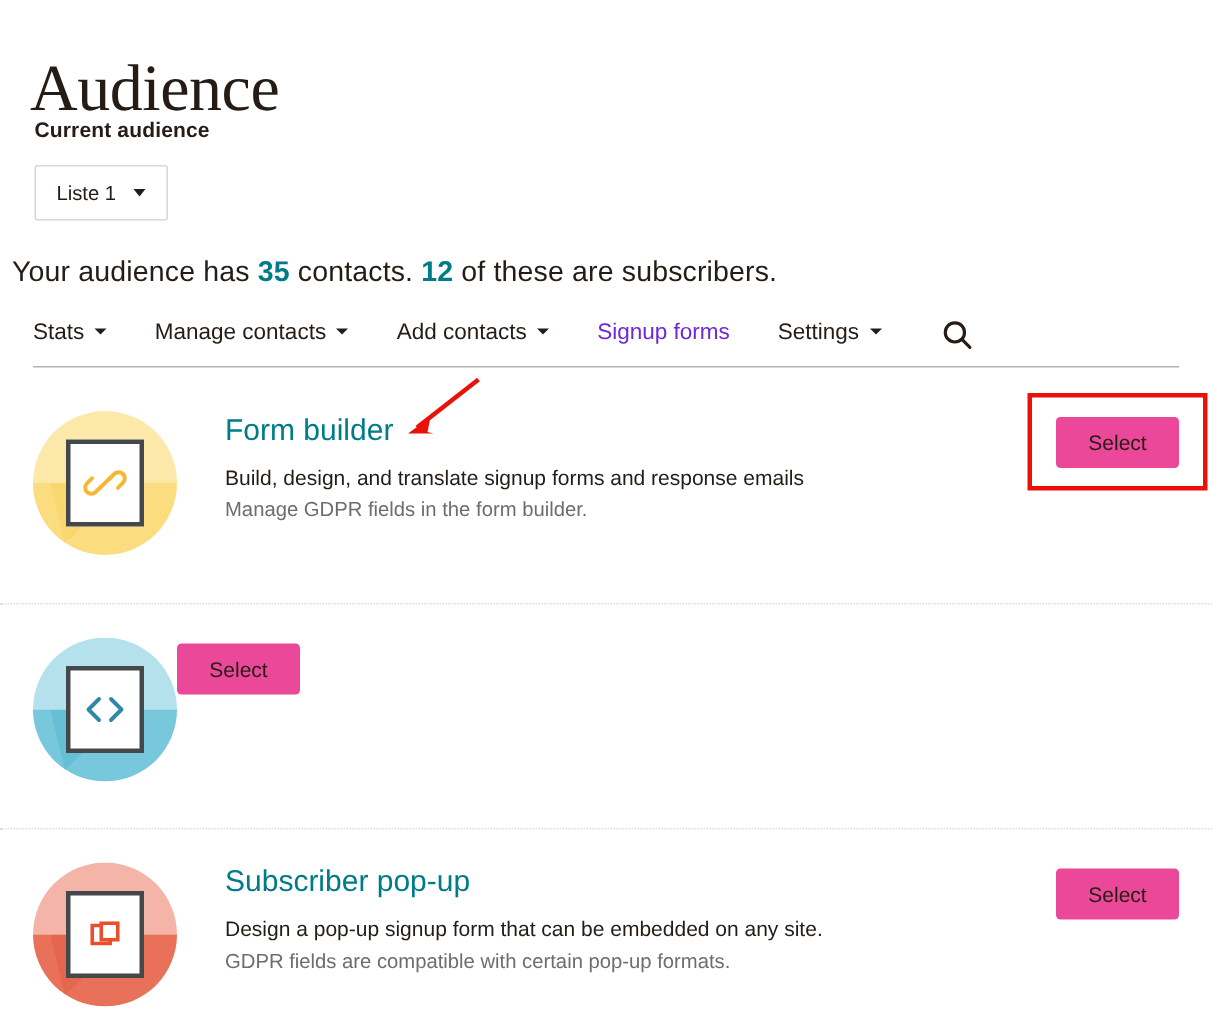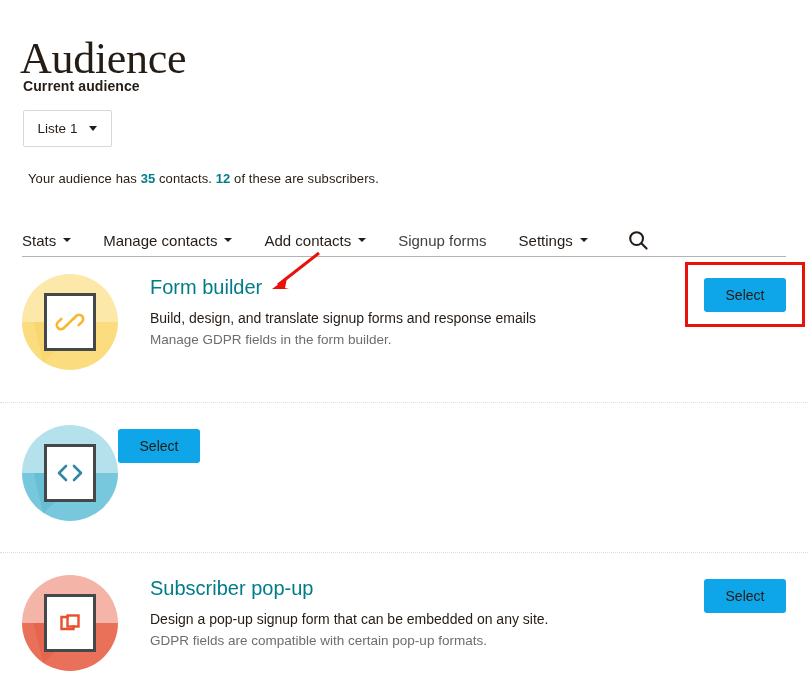--- a/index.html
+++ b/index.html
@@ -56,52 +56,51 @@
     margin-bottom: 1px;
   }
   .caret.small {
     border-left-width: 4px;
     border-right-width: 4px;
     border-top-width: 4.5px;
   }
 
   .audience-summary {
     position: absolute;
-    left: 28px; top: 171px;
-    font-size: 13px;
+    left: 8px; top: 171px;
+    font-size: 19px;
     color: #241c15;
     letter-spacing: 0.1px;
   }
   .audience-summary .num {
     color: #007c89;
     font-weight: bold;
   }
 
   
   .tabnav {
     position: absolute;
     left: 22px; top: 212px;
     width: 764px; height: 33px;
     display: flex;
-    align-items: center;
+    align-items: flex-start;
     border-bottom: 1px solid #b3b3b3;
-    margin-top: 12px;
   }
   .tab {
     display: flex;
     align-items: center;
     gap: 7px;
     font-size: 15px;
     color: #241c15;
     margin-right: 32px;
     cursor: pointer;
     white-space: nowrap;
     padding-top: 1px;
   }
-  .tab.active { color: #404040; }
+  .tab.active { color: #6d28d9; }
   .tab-search {
     margin-left: 8px;
     margin-right: 0;
     cursor: pointer;
     display: flex;
     align-items: center;
   }
 
   
   .rows { position: absolute; left: 0; top: 252px; width: 808px; }
@@ -147,21 +146,21 @@
     margin-top: 2px;
   }
   .row-action {
     margin-top: 26px;
     margin-right: 22px;
     flex: 0 0 auto;
     position: relative;
   }
   .btn-select {
     width: 82px; height: 34px;
-    background: #0ea5e9;
+    background: #ec4899;
     border: none;
     border-radius: 3px;
     font-family: "Liberation Sans", sans-serif;
     font-size: 14px;
     color: #241c15;
     cursor: pointer;
   }
 
   
   .annot-box {

